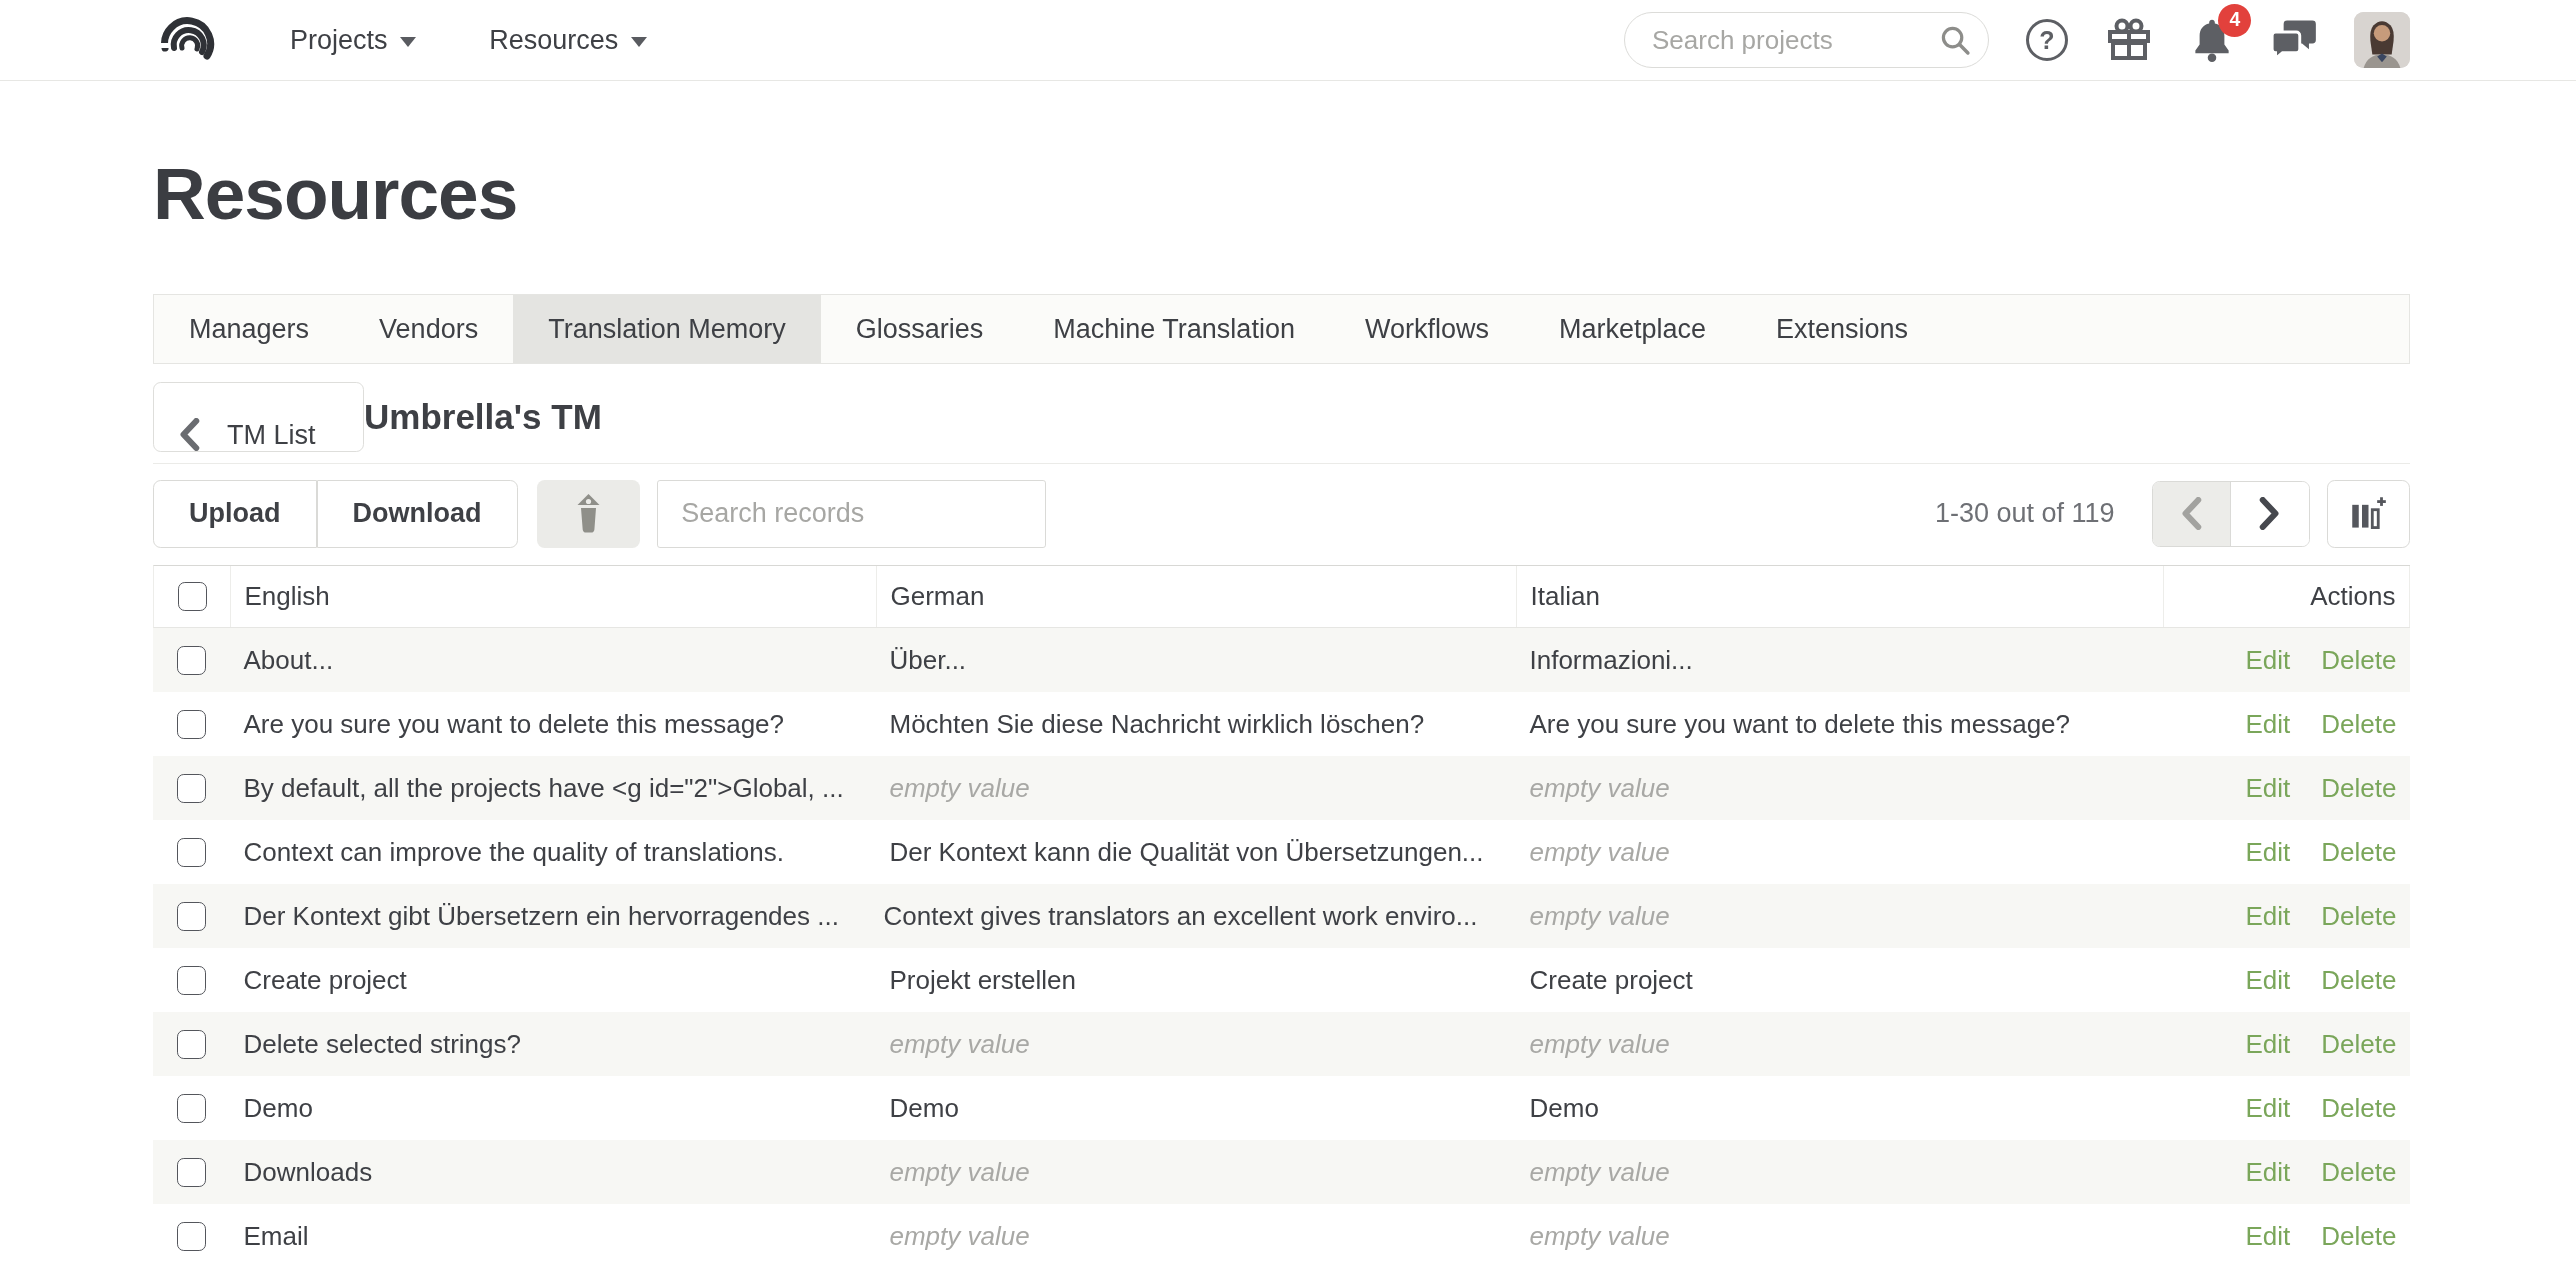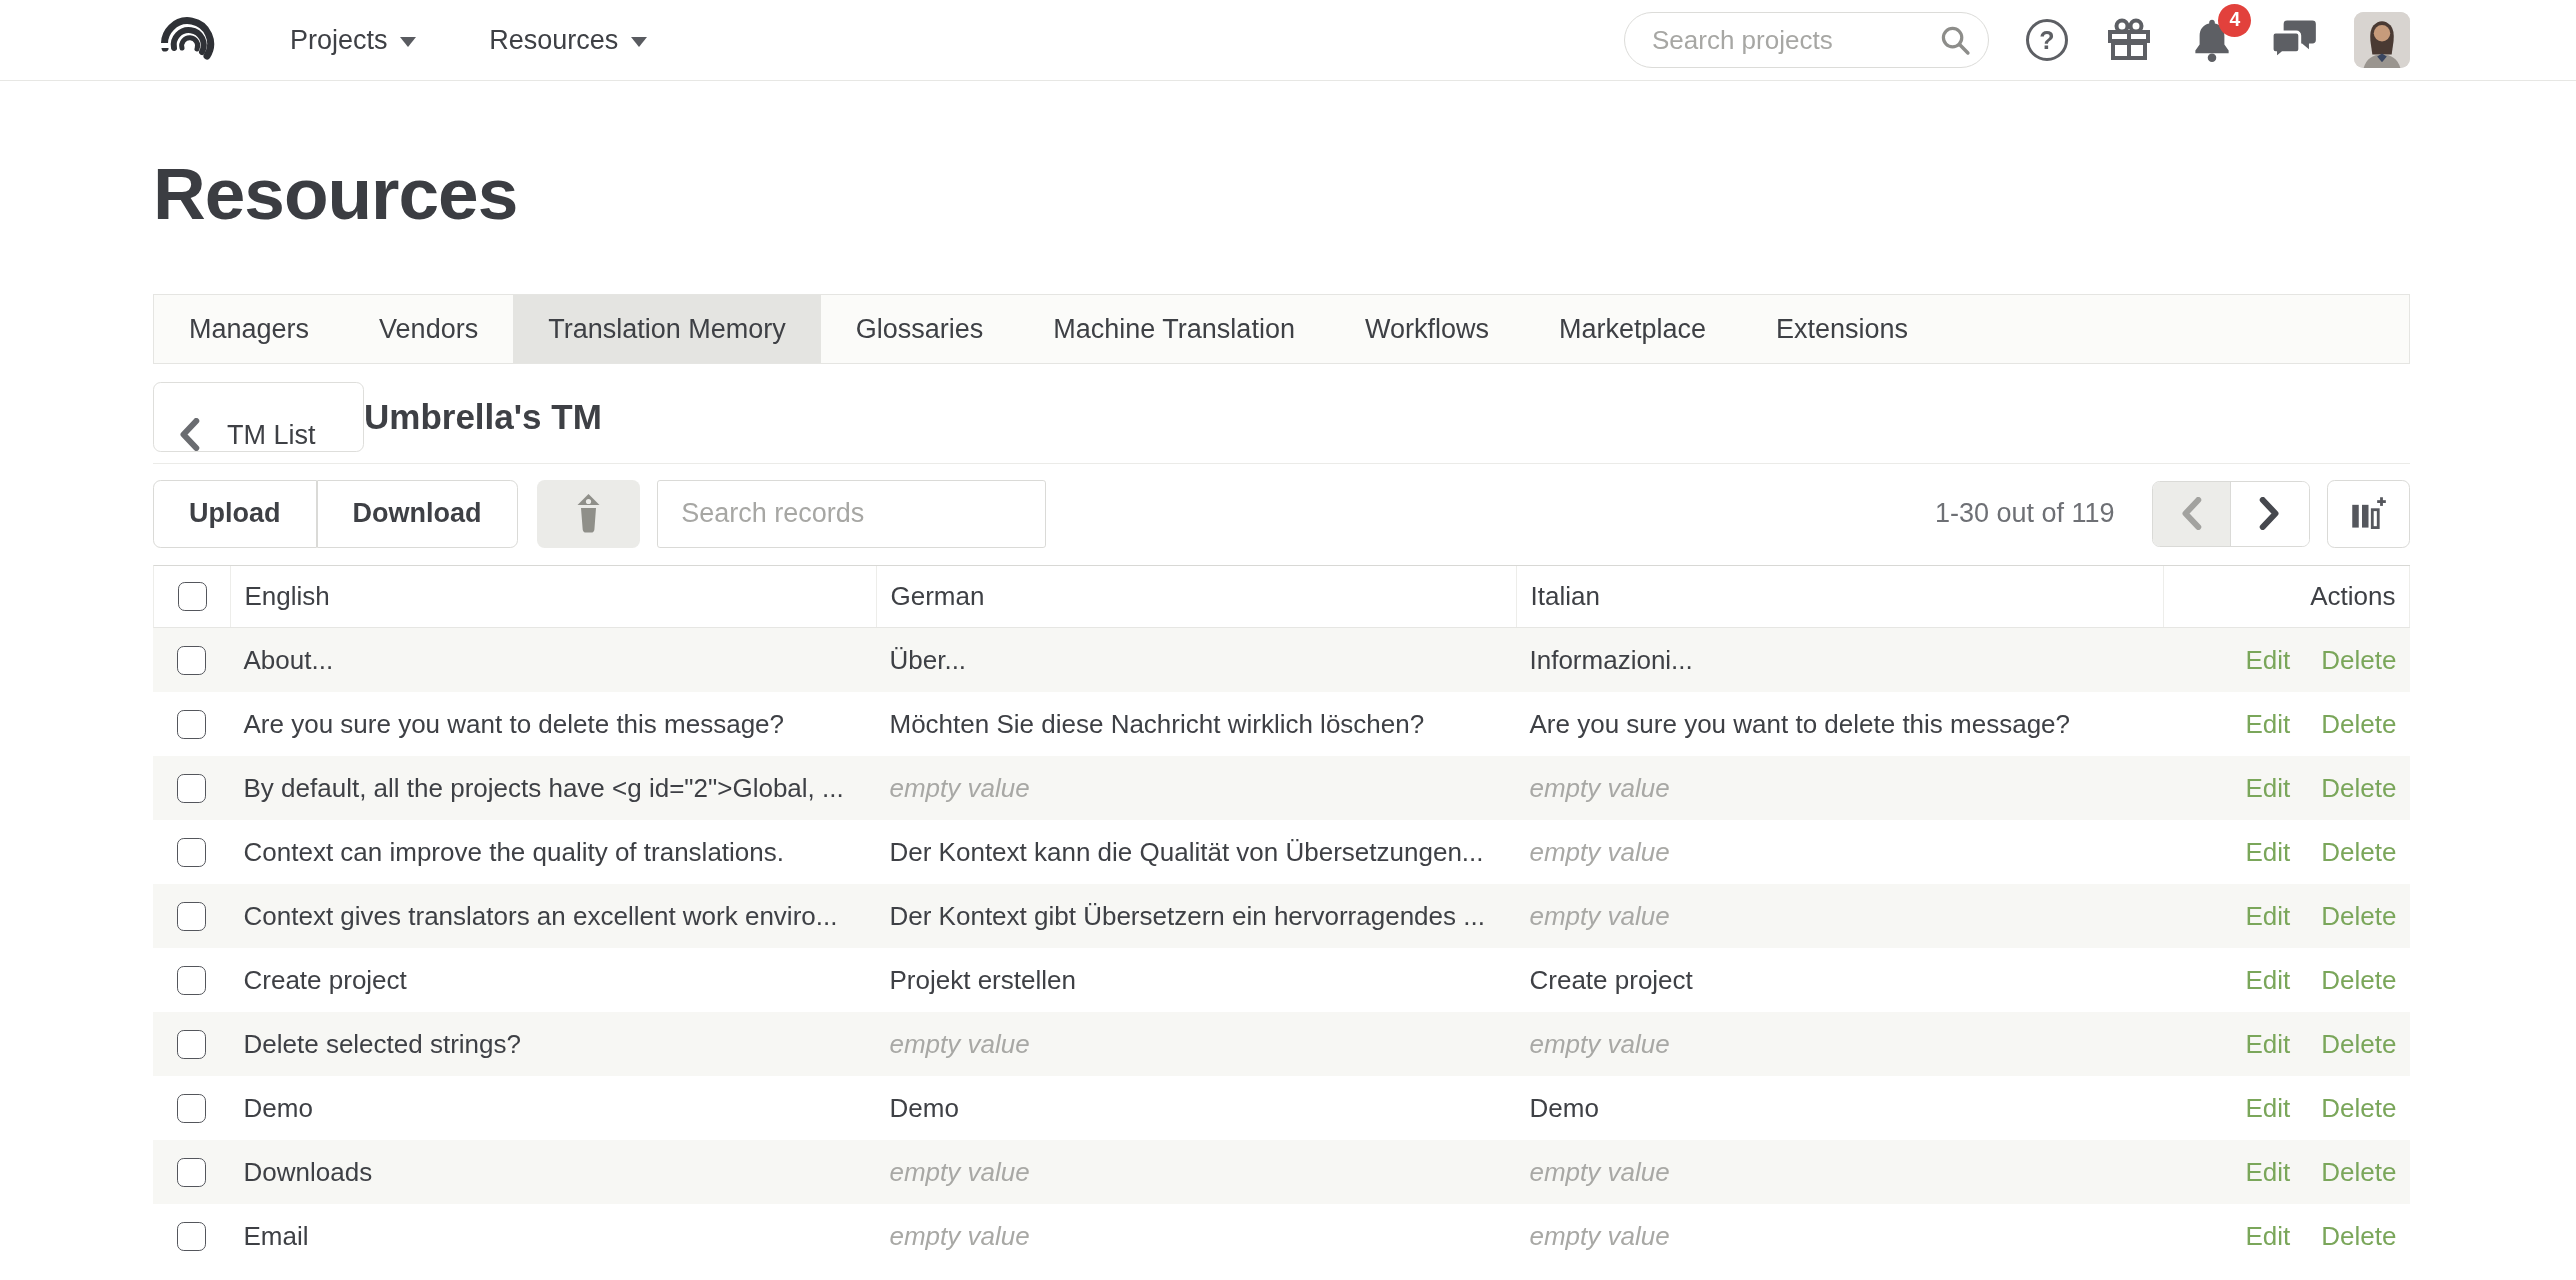--- a/index.html
+++ b/index.html
@@ -291,22 +291,22 @@
       <div class="cell c-actions">
         <a>Edit</a>
         <a>Delete</a>
       </div>
     </div>
 
     <div class="trow odd">
       <div class="cell c-check">
             <input type="checkbox" class="cb" style="">
           </div>
+      <div class="cell c-de">Der Kontext gibt Übersetzern ein hervorragendes ...</div>
       <div class="cell c-en">Context gives translators an excellent work enviro...</div>
-      <div class="cell c-de">Der Kontext gibt Übersetzern ein hervorragendes ...</div>
       <div class="cell c-it empty">empty value</div>
       <div class="cell c-actions">
         <a>Edit</a>
         <a>Delete</a>
       </div>
     </div>
 
     <div class="trow">
       <div class="cell c-check">
             <input type="checkbox" class="cb" style="">

